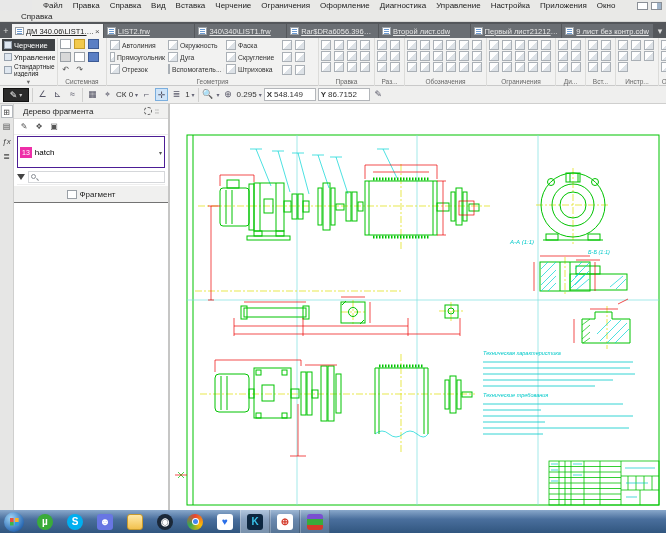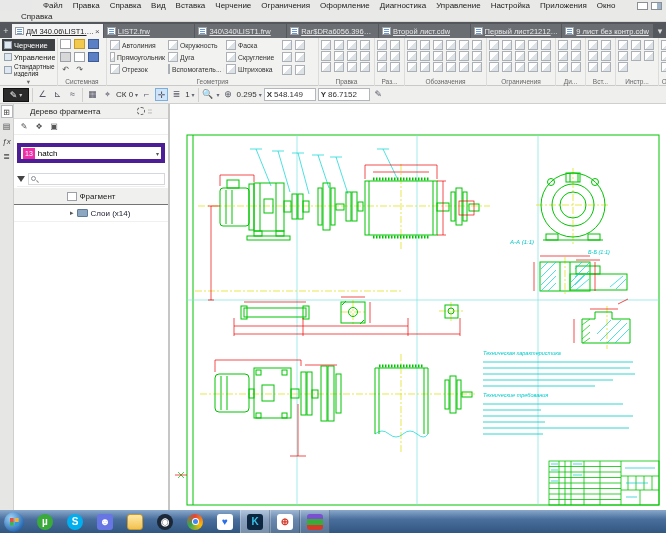--- a/index.html
+++ b/index.html
@@ -66,26 +66,26 @@
   .ddc{font-size:6px;color:#667;}
   .field{height:13px;border:1px solid #b3b6ba;background:#fff;display:flex;align-items:center;padding:0 2px;gap:2px;}
   .coordf{width:52px;}
 
   
   .main{position:absolute;left:0;top:104px;width:666px;height:406px;background:#fff;display:flex;}
   .lstrip{width:14px;height:406px;background:#e6e6e5;border-right:1px solid #cfcfce;display:flex;flex-direction:column;align-items:center;padding-top:1px;gap:2px;}
   .lsico{width:12px;height:13px;font-size:8px;line-height:13px;text-align:center;color:#444;}
   .lsico.active{background:#fff;border:1px solid #b5b9be;}
   .panel{width:156px;height:406px;background:#fff;border-right:2px solid #c6c6c5;display:flex;flex-direction:column;}
-  .phead{height:15px;background:#f0f0ef;display:flex;align-items:center;font-size:8px;color:#222;padding:0 16px;border-bottom:1px solid #ddd;}
+  .phead{height:15px;background:#f0f0ef;display:flex;align-items:center;font-size:8px;color:#222;padding:0 9px;border-bottom:1px solid #ddd;}
   .gear{width:8px;height:8px;border:1.5px dashed #666;border-radius:50%;margin-left:auto;}
   .grip{color:#999;font-size:7px;margin-left:3px;}
   .ptools{height:16px;display:flex;align-items:center;gap:3px;padding:0 4px;border-bottom:1px solid #eee;}
   .ptool{width:12px;height:12px;font-size:8px;line-height:12px;text-align:center;color:#555;}
-  .pcombo{height:20px;margin:8px 3px;border:4px solid #4c1d95;background:#fff;display:flex;align-items:center;font-size:8px;gap:3px;padding:0 2px;}
+  .pcombo{height:32px;margin:1px 3px;border:1px solid #4c1d95;background:#fff;display:flex;align-items:center;font-size:8px;gap:3px;padding:0 2px;}
   .badge{background:#ee2fa8;color:#fff;font-size:7px;padding:0 2px;height:11px;line-height:11px;}
   .pcombo .dd{margin-left:auto;font-size:6px;color:#555;}
   .pfilter{height:16px;margin:0 3px 1px 3px;display:flex;align-items:center;gap:3px;border-bottom:1px solid #eee;}
   .funnel{width:0;height:0;border-left:4px solid transparent;border-right:4px solid transparent;border-top:6px solid #444;}
   .psearch{flex:1;height:12px;border:1px solid #d5d7da;display:flex;align-items:center;padding:0 2px;}
   .trow1{height:17px;background:#f0f0ef;display:flex;align-items:center;justify-content:center;font-size:8px;color:#222;gap:3px;border-bottom:1px solid #737373;}
   .trow2{height:17px;display:flex;align-items:center;font-size:8px;color:#223;gap:3px;padding-left:56px;border-bottom:1px solid #f0f0f0;}
   .docico{width:10px;height:9px;border:1px solid #9aa0a6;background:#fff;}
   .foldico{width:11px;height:8px;background:#8ea7c0;border:1px solid #5f7b97;border-radius:1px;}
   .exp{font-size:7px;color:#555;}
@@ -445,25 +445,20 @@
       </div>
       <div class="pfilter">
         <span class="funnel"></span>
         <span class="psearch">
             <span class="mag"></span>
           </span>
       </div>
       <div class="trow1">
         <span class="docico"></span>
         <span>Фрагмент</span>
-      </div>
-      <div class="trow2">
-        <span class="exp">▸</span>
-        <span class="foldico"></span>
-        <span>Слои (x14)</span>
       </div>
     </div>
 
     <div class="canvas">
       <svg width="494" height="406" viewBox="0 0 494 406">
 
         <g stroke="#00c300" fill="none" stroke-width="1">
           <rect x="17" y="31" width="472" height="370"></rect>
           <line x1="23" y1="31" x2="23" y2="401"></line>
         </g>

